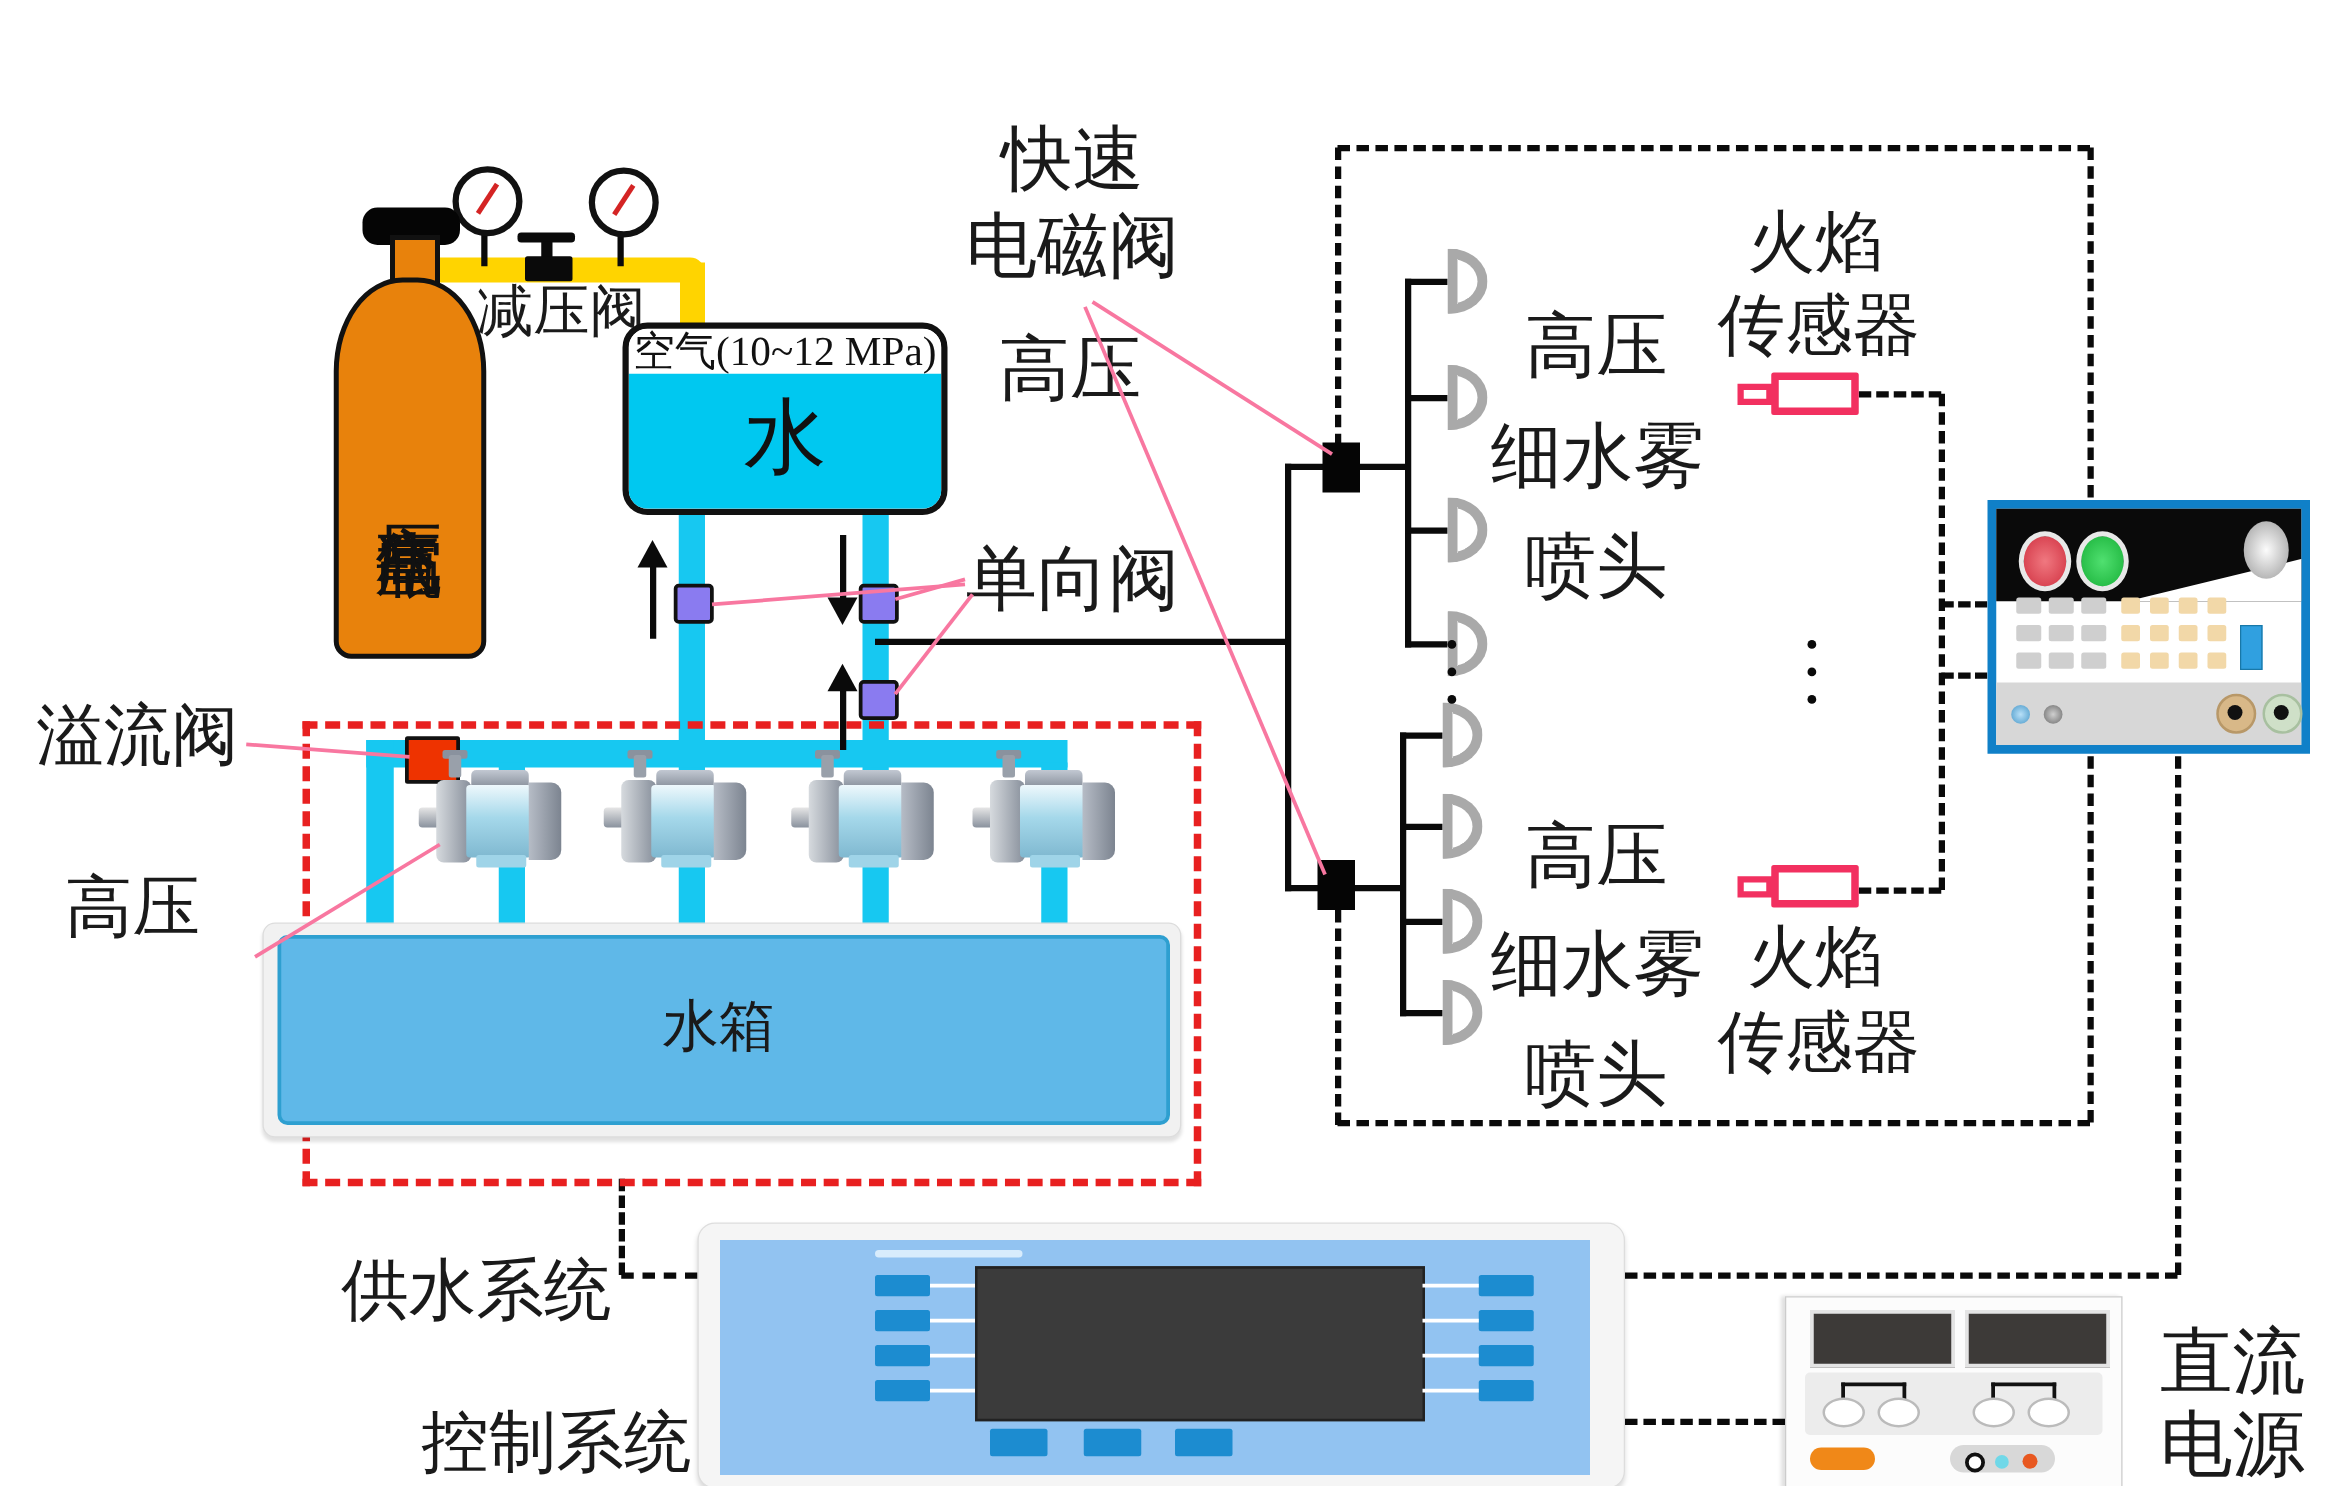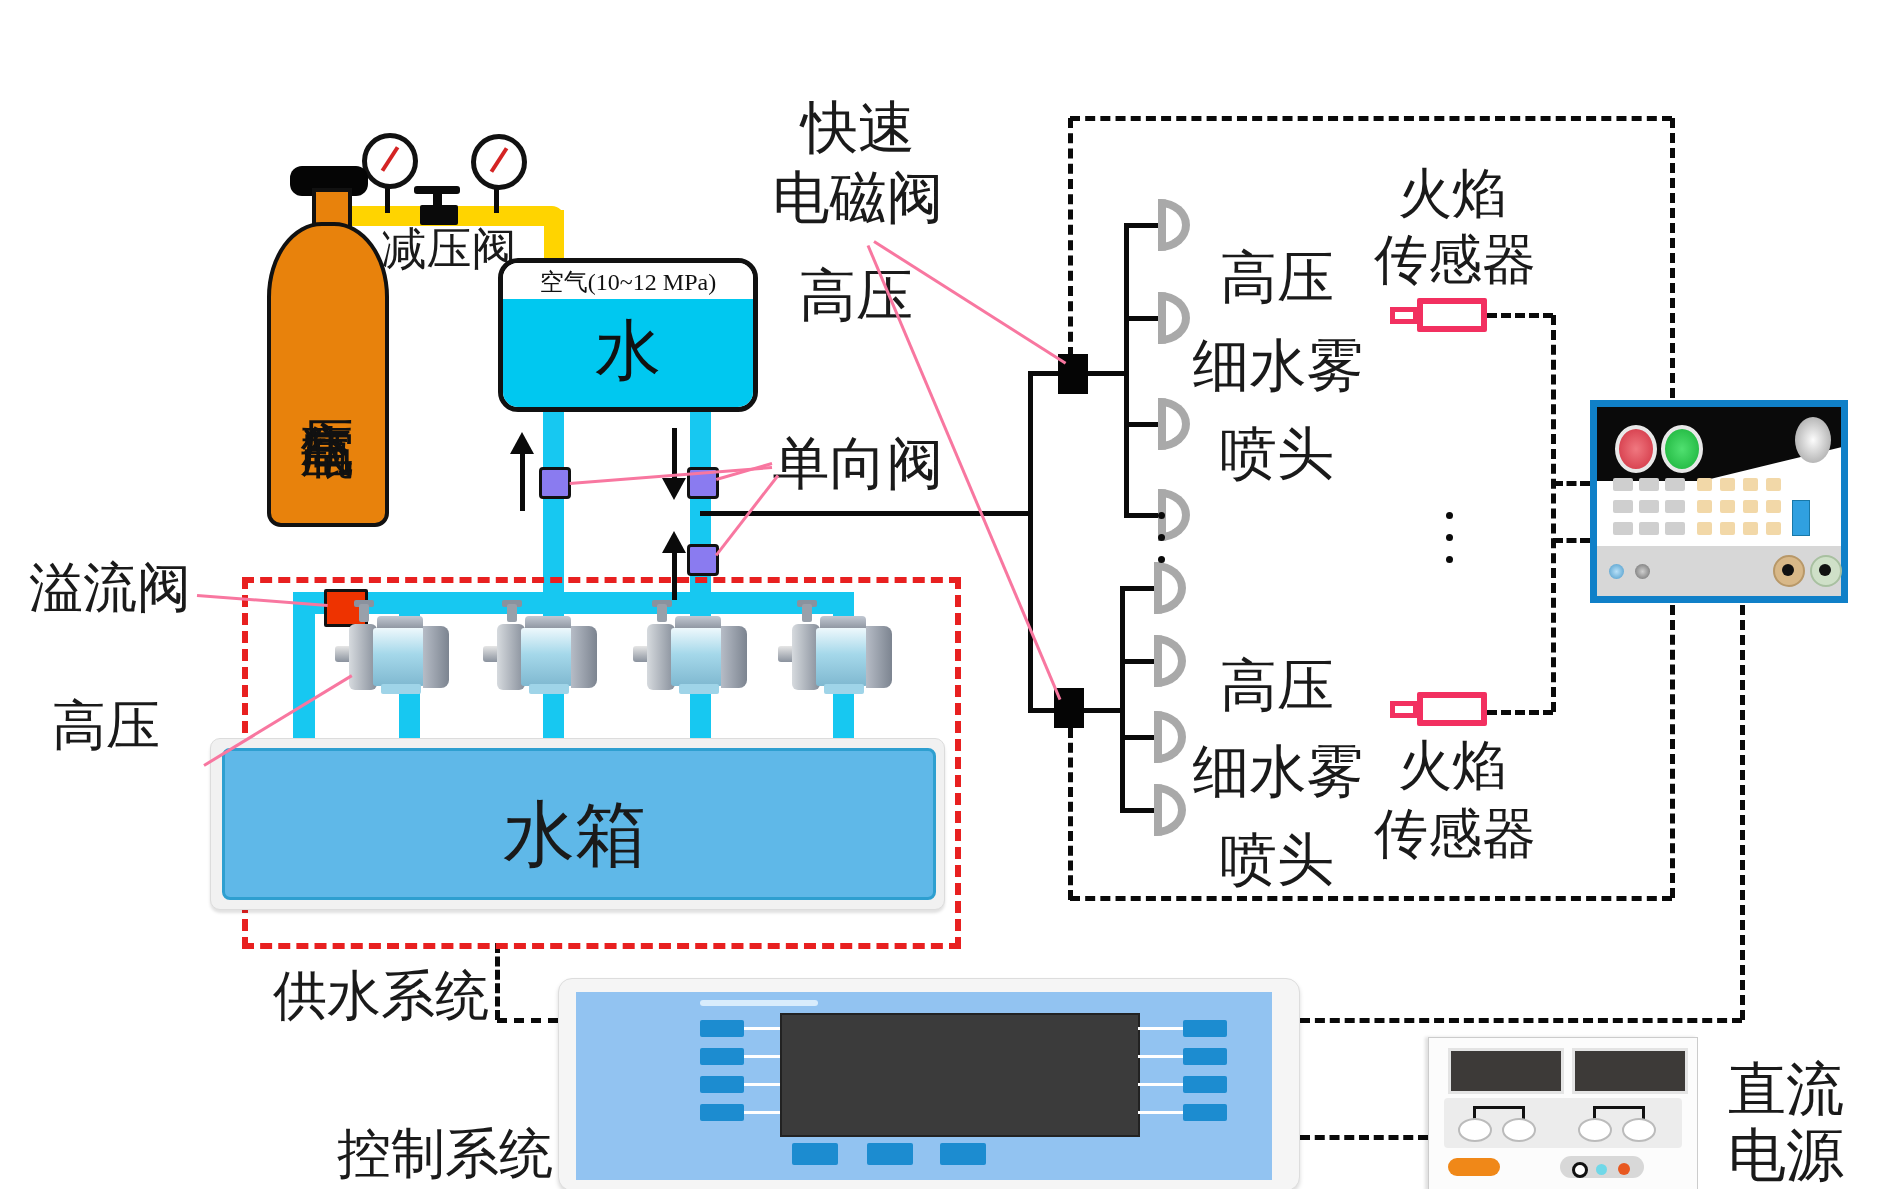--- a/index.html
+++ b/index.html
@@ -2,21 +2,21 @@
 <html><head>
 <meta charset="utf-8">
 <style>
   html,body{margin:0;padding:0;background:#fff;}
   #stage{position:relative;width:1880px;height:1189px;background:#fff;overflow:hidden;
          font-family:"Liberation Serif","DejaVu Serif",serif;color:#111;}
   .abs{position:absolute;}
   
   .lbl{position:absolute;transform:translateX(-50%);white-space:nowrap;color:#1a1a1a;line-height:1.05;}
   .f55{font-size:55px;} .f54{font-size:54px;} .f57{font-size:57px;} .f45{font-size:45px;}
-  .f62{font-size:72px;text-align:center;} .f33{font-size:24px;} .f58{font-size:58px;}
+  .f62{font-size:45px;text-align:center;} .f33{font-size:33px;} .f58{font-size:58px;}
   
   .pipeC{position:absolute;background:#17C8F1;}
   .pipeY{position:absolute;background:#FFD400;}
   .solid{position:absolute;background:#0a0a0a;}
   .dashH{position:absolute;border-top:5px dashed #0a0a0a;height:0;}
   .dashV{position:absolute;border-left:5px dashed #0a0a0a;width:0;}
   .pink{position:absolute;height:3px;background:#F877A0;transform-origin:0 50%;}
   
   .pvalve{position:absolute;width:26px;height:26px;background:#8A7BF0;border:3px solid #111;border-radius:4px;}
   .svalve{position:absolute;width:30px;height:40px;background:#050505;}
@@ -179,21 +179,21 @@
         <div class="p-body" style=""></div>
         <div class="p-rear" style=""></div>
         <div class="p-foot" style=""></div>
       </div>
     </div>
   <div class="lbl f54" style="left:106px;top:698px;">高压</div>
 
   <div class="abs" style="left:210px;top:738px;width:733px;height:170px;background:#f1f1f1;border:1px solid #dcdcdc;border-radius:10px;box-shadow:0 3px 3px rgba(0,0,0,0.12);"></div>
   <div class="abs" style="left:222px;top:748px;width:708px;height:146px;background:#5FB8E8;border:3px solid #2E9FD0;border-radius:8px;"></div>
   <div class="lbl f62" style="left:575px;top:798px;">水箱</div>
-  <div class="lbl f54" style="left:381px;top:968px;">供水系统</div>
+  <div class="lbl f54" style="left:381px;top:1004px;">供水系统</div>
 
   <div id="nozzles">
       <div class="solid" style="left:1124px;top:223px;width:5px;height:295px;"></div>
       <div class="solid" style="left:1124px;top:223px;width:34px;height:5px;"></div>
       <div class="nozzle" style="left:1158px;top:199px;"></div>
       <div class="solid" style="left:1124px;top:316px;width:34px;height:5px;"></div>
       <div class="nozzle" style="left:1158px;top:292px;"></div>
       <div class="solid" style="left:1124px;top:422px;width:34px;height:5px;"></div>
       <div class="nozzle" style="left:1158px;top:398px;"></div>
       <div class="solid" style="left:1124px;top:513px;width:34px;height:5px;"></div>

